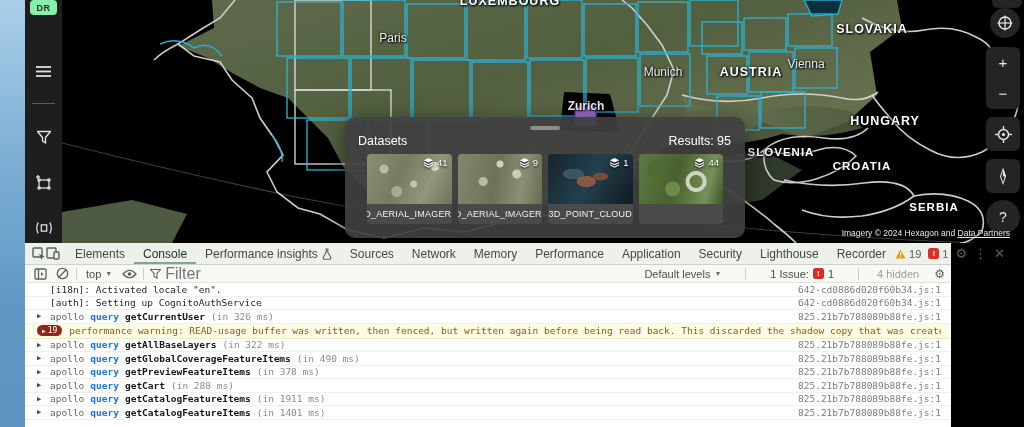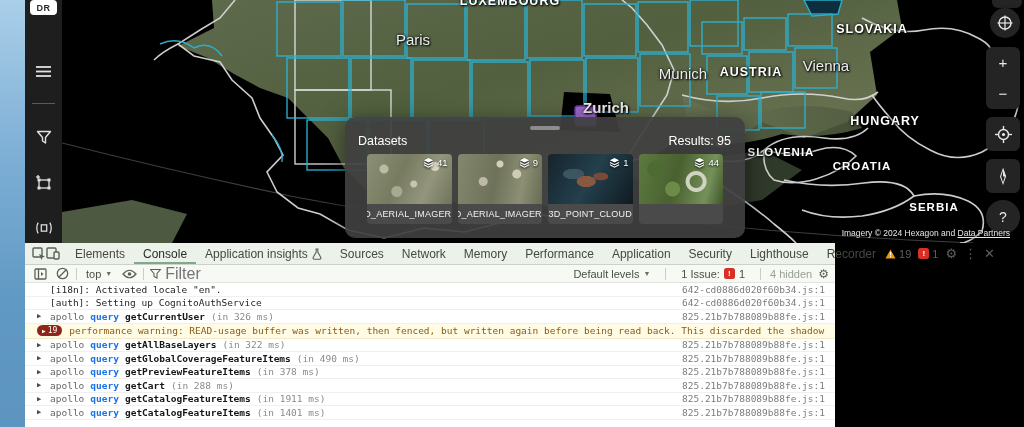--- a/index.html
+++ b/index.html
@@ -6,34 +6,34 @@
   *{box-sizing:border-box;}
   #stage{position:relative;width:1024px;height:427px;overflow:hidden;background:#000;
          font-family:"Liberation Sans",sans-serif;}
 
   
   .blue-strip{position:absolute;left:0;top:0;width:25px;height:427px;
     background:linear-gradient(180deg,#aacfe9 0%,#7fb0d6 35%,#6099c4 70%,#5d94c0 100%);}
 
   
   .app-sidebar{position:absolute;left:25px;top:0;width:37px;height:243px;background:#1e1e1e;}
-  .dr-badge{position:absolute;left:5px;top:0;width:27px;height:15px;background:#ffffff;
+  .dr-badge{position:absolute;left:5px;top:0;width:27px;height:15px;background:#86efac;
     border-radius:4px;color:#2b2b2b;font-size:9px;font-weight:bold;
     display:flex;align-items:center;justify-content:center;letter-spacing:.5px;}
   .sb-ic{position:absolute;left:50%;transform:translateX(-50%);width:18px;height:18px;
     display:flex;align-items:center;justify-content:center;}
   .sb-divider{position:absolute;left:7px;top:103px;width:23px;height:1px;background:#5a5a5a;}
 
   
   .map{position:absolute;left:62px;top:0;width:962px;height:243px;background:#0369a1;overflow:hidden;}
   .map svg.base{position:absolute;left:0;top:0;}
   .mlabel{position:absolute;transform:translateX(-50%);white-space:nowrap;color:#fff;
     text-shadow:0 0 3px #000,1px 1px 2px #000;}
   .country{font-weight:bold;font-size:12.5px;letter-spacing:1px;}
-  .city{font-size:15px;color:#ececec;margin-left:20px;}
+  .city{font-size:12px;color:#ececec;}
   .attrib{position:absolute;right:14px;top:228px;font-size:8.5px;color:#e8e8e8;
     text-shadow:0 0 2px #000;white-space:nowrap;}
   .attrib .link{text-decoration:underline;}
 
   
   .mtool{position:absolute;background:#242424;color:#e6e6e6;border-radius:6px;
     display:flex;align-items:center;justify-content:center;box-shadow:0 1px 4px rgba(0,0,0,.6);}
   .round{border-radius:50%;}
   .zoomgrp{position:absolute;left:924px;top:47px;width:34px;height:62px;background:#242424;
     border-radius:6px;display:flex;flex-direction:column;box-shadow:0 1px 4px rgba(0,0,0,.6);}
@@ -70,42 +70,42 @@
     radial-gradient(ellipse at 62% 45%,#7a4a36 0 7px,transparent 8px),
     radial-gradient(ellipse at 30% 40%,#3c5561 0 10px,transparent 11px),
     linear-gradient(120deg,#16242c 0%,#23404c 50%,#101b21 100%);}
   .t-mesh{background:
     radial-gradient(circle at 68% 55%,transparent 0 6px,#cfd3c0 7px 10px,transparent 11px),
     radial-gradient(circle at 20% 30%,#4d6b33 0 8px,transparent 9px),
     radial-gradient(circle at 40% 70%,#6c8a48 0 7px,transparent 8px),
     linear-gradient(105deg,#5d7a40 0%,#49602f 45%,#75915a 80%,#3f5429 100%);}
 
   
-  .devtools{position:absolute;left:25px;top:243px;width:810px;height:184px;background:#fff;
+  .devtools{position:absolute;left:25px;top:243px;width:926px;height:184px;background:#fff;
     font-family:"Liberation Sans",sans-serif;}
   .dt-tabs{display:flex;align-items:center;height:22px;background:#ecf1ea;
     border-bottom:1px solid #ccd2c9;padding-left:7px;font-size:12px;color:#454a41;}
   .dt-ic{display:flex;align-items:center;justify-content:center;width:22px;height:100%;}
   .dt-sep{width:1px;height:14px;background:#c9cfc6;margin:0 3px;}
   .dt-tab{padding:0 9px;height:100%;display:flex;align-items:center;gap:4px;white-space:nowrap;}
   .dt-tab.active{color:#27302a;box-shadow:inset 0 -2px 0 #7fa98c;}
   .dt-right{margin-left:auto;display:flex;align-items:center;gap:7px;padding-right:8px;color:#5b6158;}
   .cnt{font-size:11px;}
   .errbadge{width:11px;height:11px;border-radius:2.5px;background:#d93025;color:#fff;font-size:8px;
     display:flex;align-items:center;justify-content:center;font-weight:bold;}
   .glyph{font-size:13px;line-height:1;color:#5b6158;}
 
   .dt-bar{display:flex;align-items:center;height:18px;background:#f6f9f4;
     border-bottom:1px solid #e1e5de;font-size:11px;color:#494f46;padding:0 6px 0 4px;}
   .dt-bar .dt-sep{height:12px;}
   .drop{display:flex;align-items:center;gap:4px;padding:0 6px;white-space:nowrap;}
   .caret{font-size:7px;color:#6a7066;}
   .filter-input{border:0;background:transparent;outline:none;font-size:16px;width:150px;
     font-family:"Liberation Sans",sans-serif;color:#333;}
-  .bar-right{margin-left:auto;display:flex;gap:6px;white-space:nowrap;}
+  .bar-right{margin-left:auto;display:flex;gap:15px;white-space:nowrap;}
   .muted{color:#9aa096;}
 
   .console{height:144px;overflow:hidden;background:#fff;}
   .crow{height:13.5px;display:flex;align-items:center;border-bottom:1px solid #f0f0ee;
     padding:0 10px 0 12px;font-family:"DejaVu Sans Mono",monospace;font-size:9.5px;color:#1f1f1f;}
   .crow .arrow{width:13px;font-size:7px;color:#4d4d4d;flex:none;}
   .crow .noarrow{width:13px;flex:none;}
   .tok-apollo{color:#666;}
   .tok-query{color:#1a73e8;font-weight:bold;margin:0 6px;}
   .tok-name{font-weight:bold;color:#161616;}
@@ -368,21 +368,21 @@
           </svg>
       </div>
       <div class="dt-sep"></div>
       <div class="dt-tab">
           <span>Elements</span>
         </div>
       <div class="dt-tab active">
           <span>Console</span>
         </div>
       <div class="dt-tab">
-          <span>Application insights</span>
+          <span>Performance insights</span>
         <svg width="10" height="12" viewBox="0 0 10 12">
             <path d="M3.5,1 H6.5 M4.2,1 V4 L1.2,9.5 A1.2,1.2 0 0 0 2.3,11.2 H7.7 A1.2,1.2 0 0 0 8.8,9.5 L5.8,4 V1" fill="none" stroke="#5b6158" stroke-width="1.1"></path>
           </svg>
       </div>
       <div class="dt-tab">
           <span>Sources</span>
         </div>
       <div class="dt-tab">
           <span>Network</span>
         </div>

